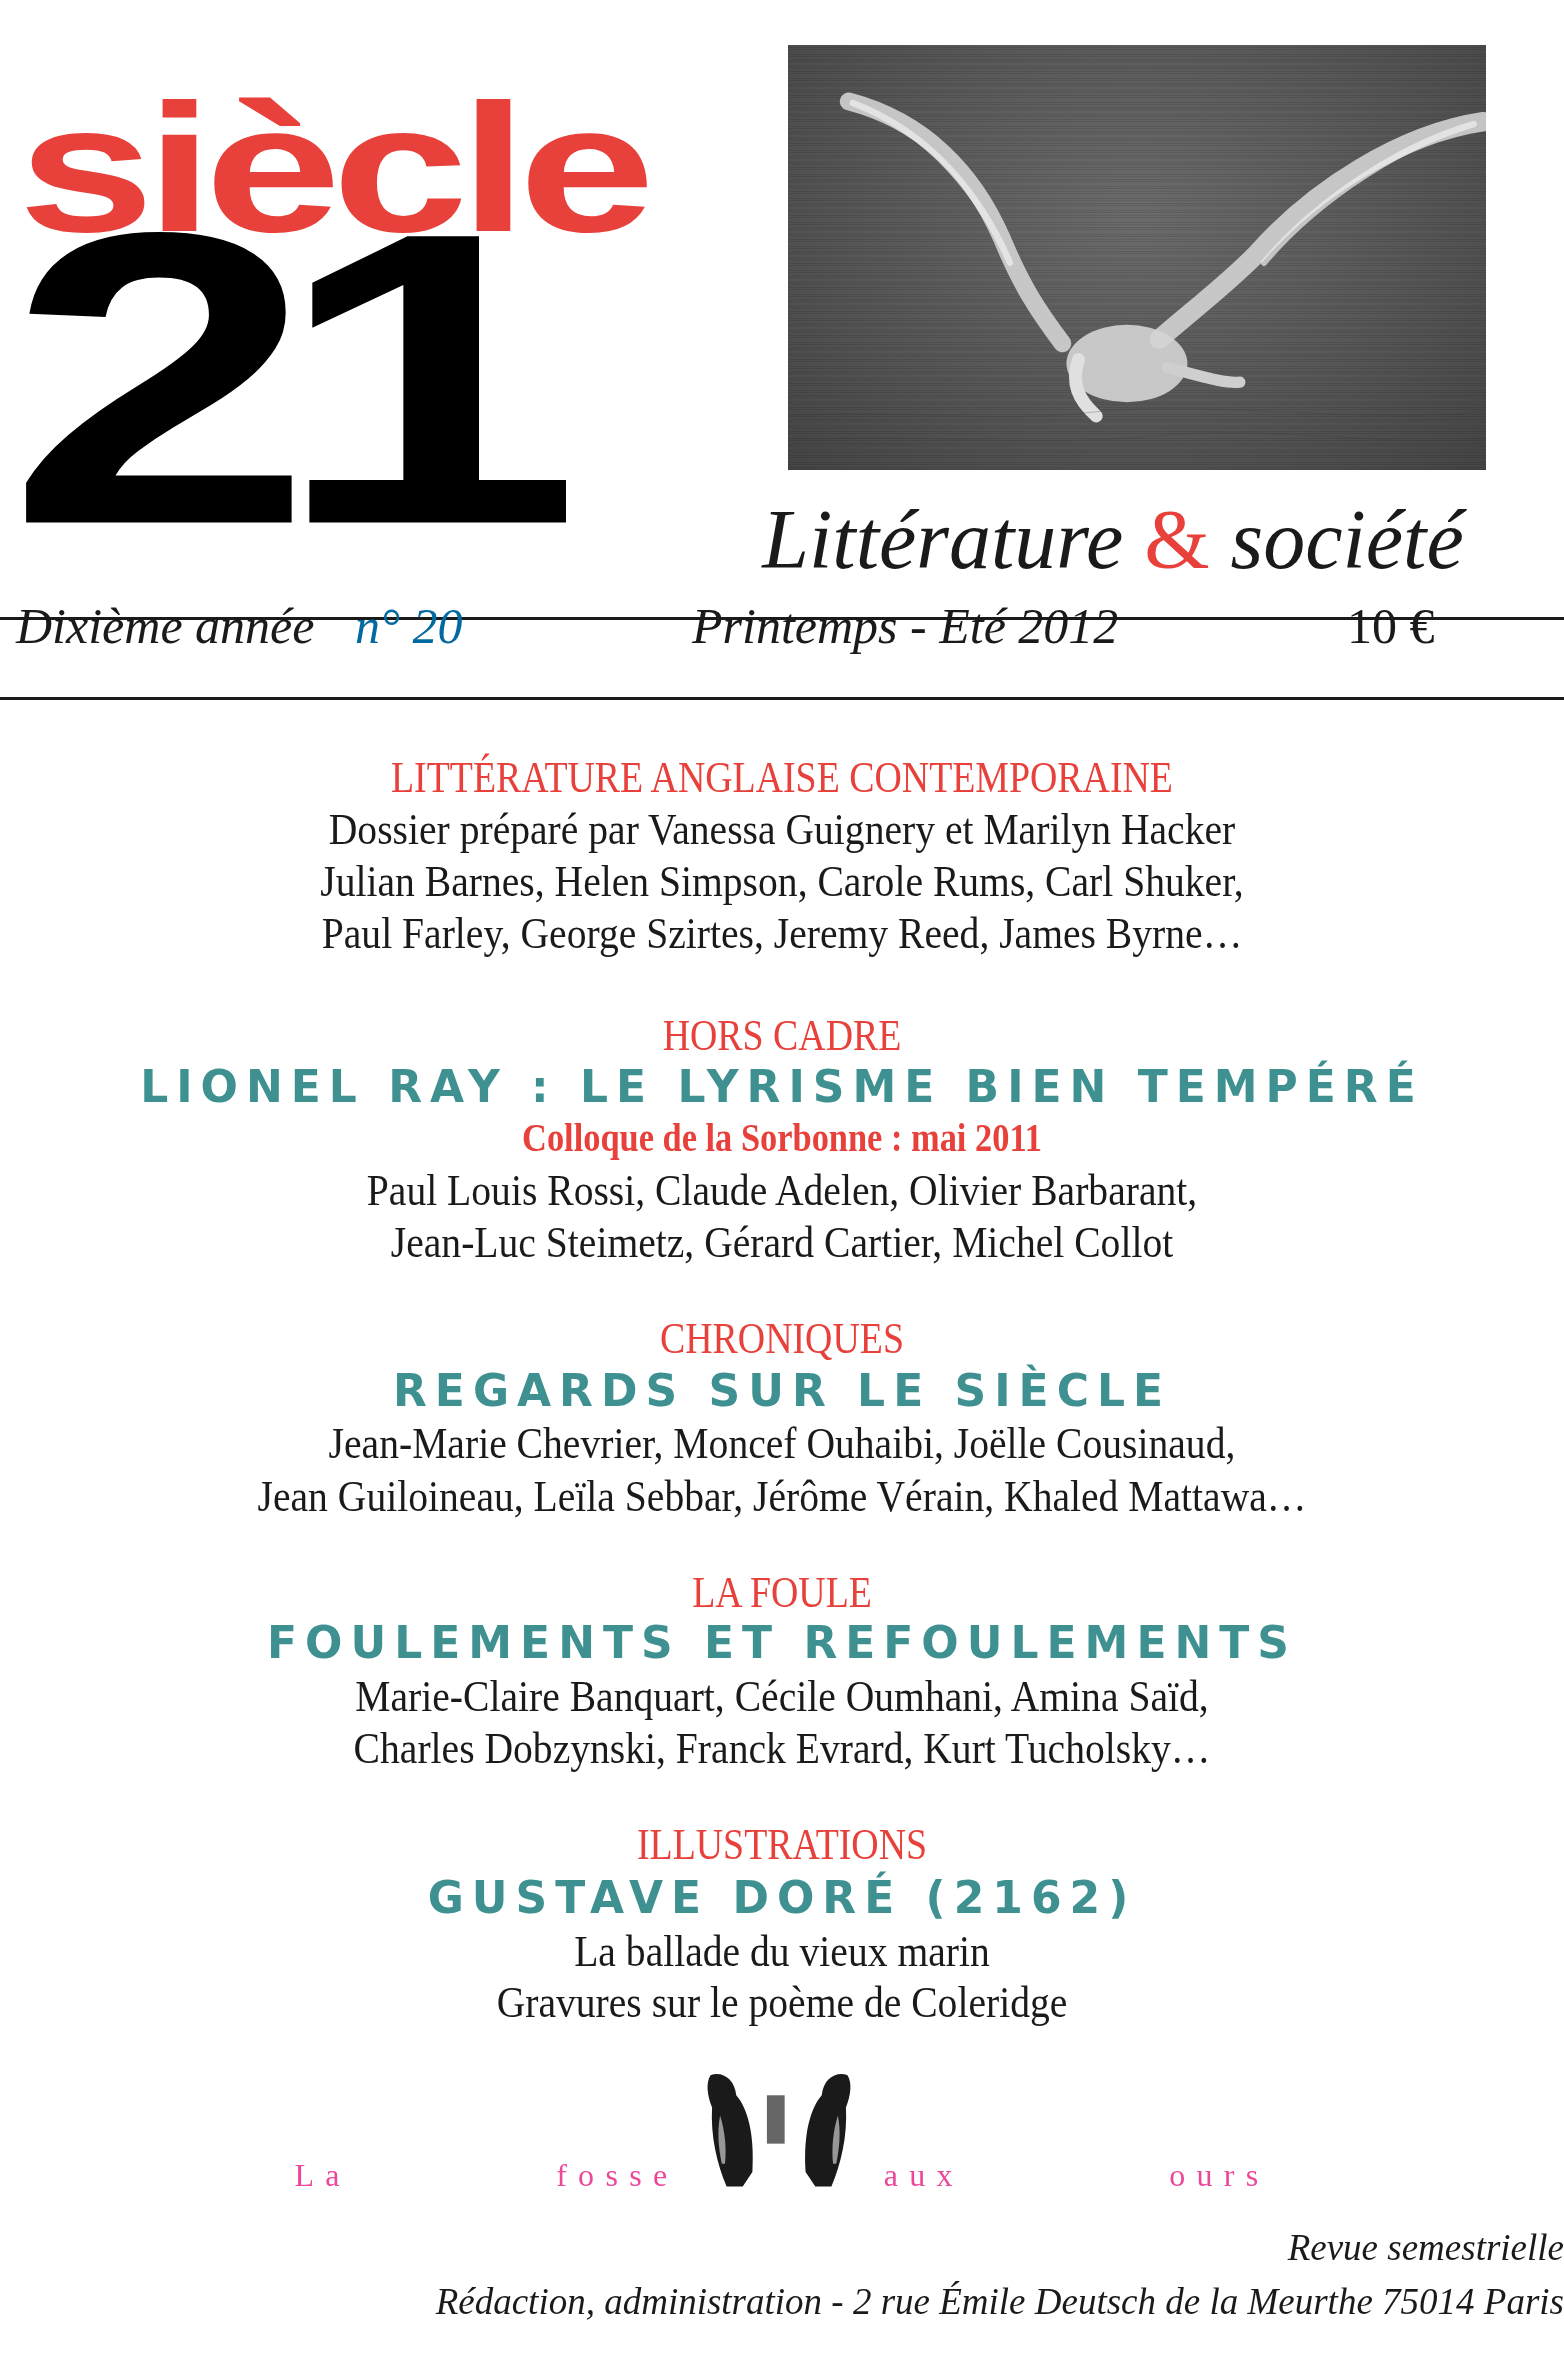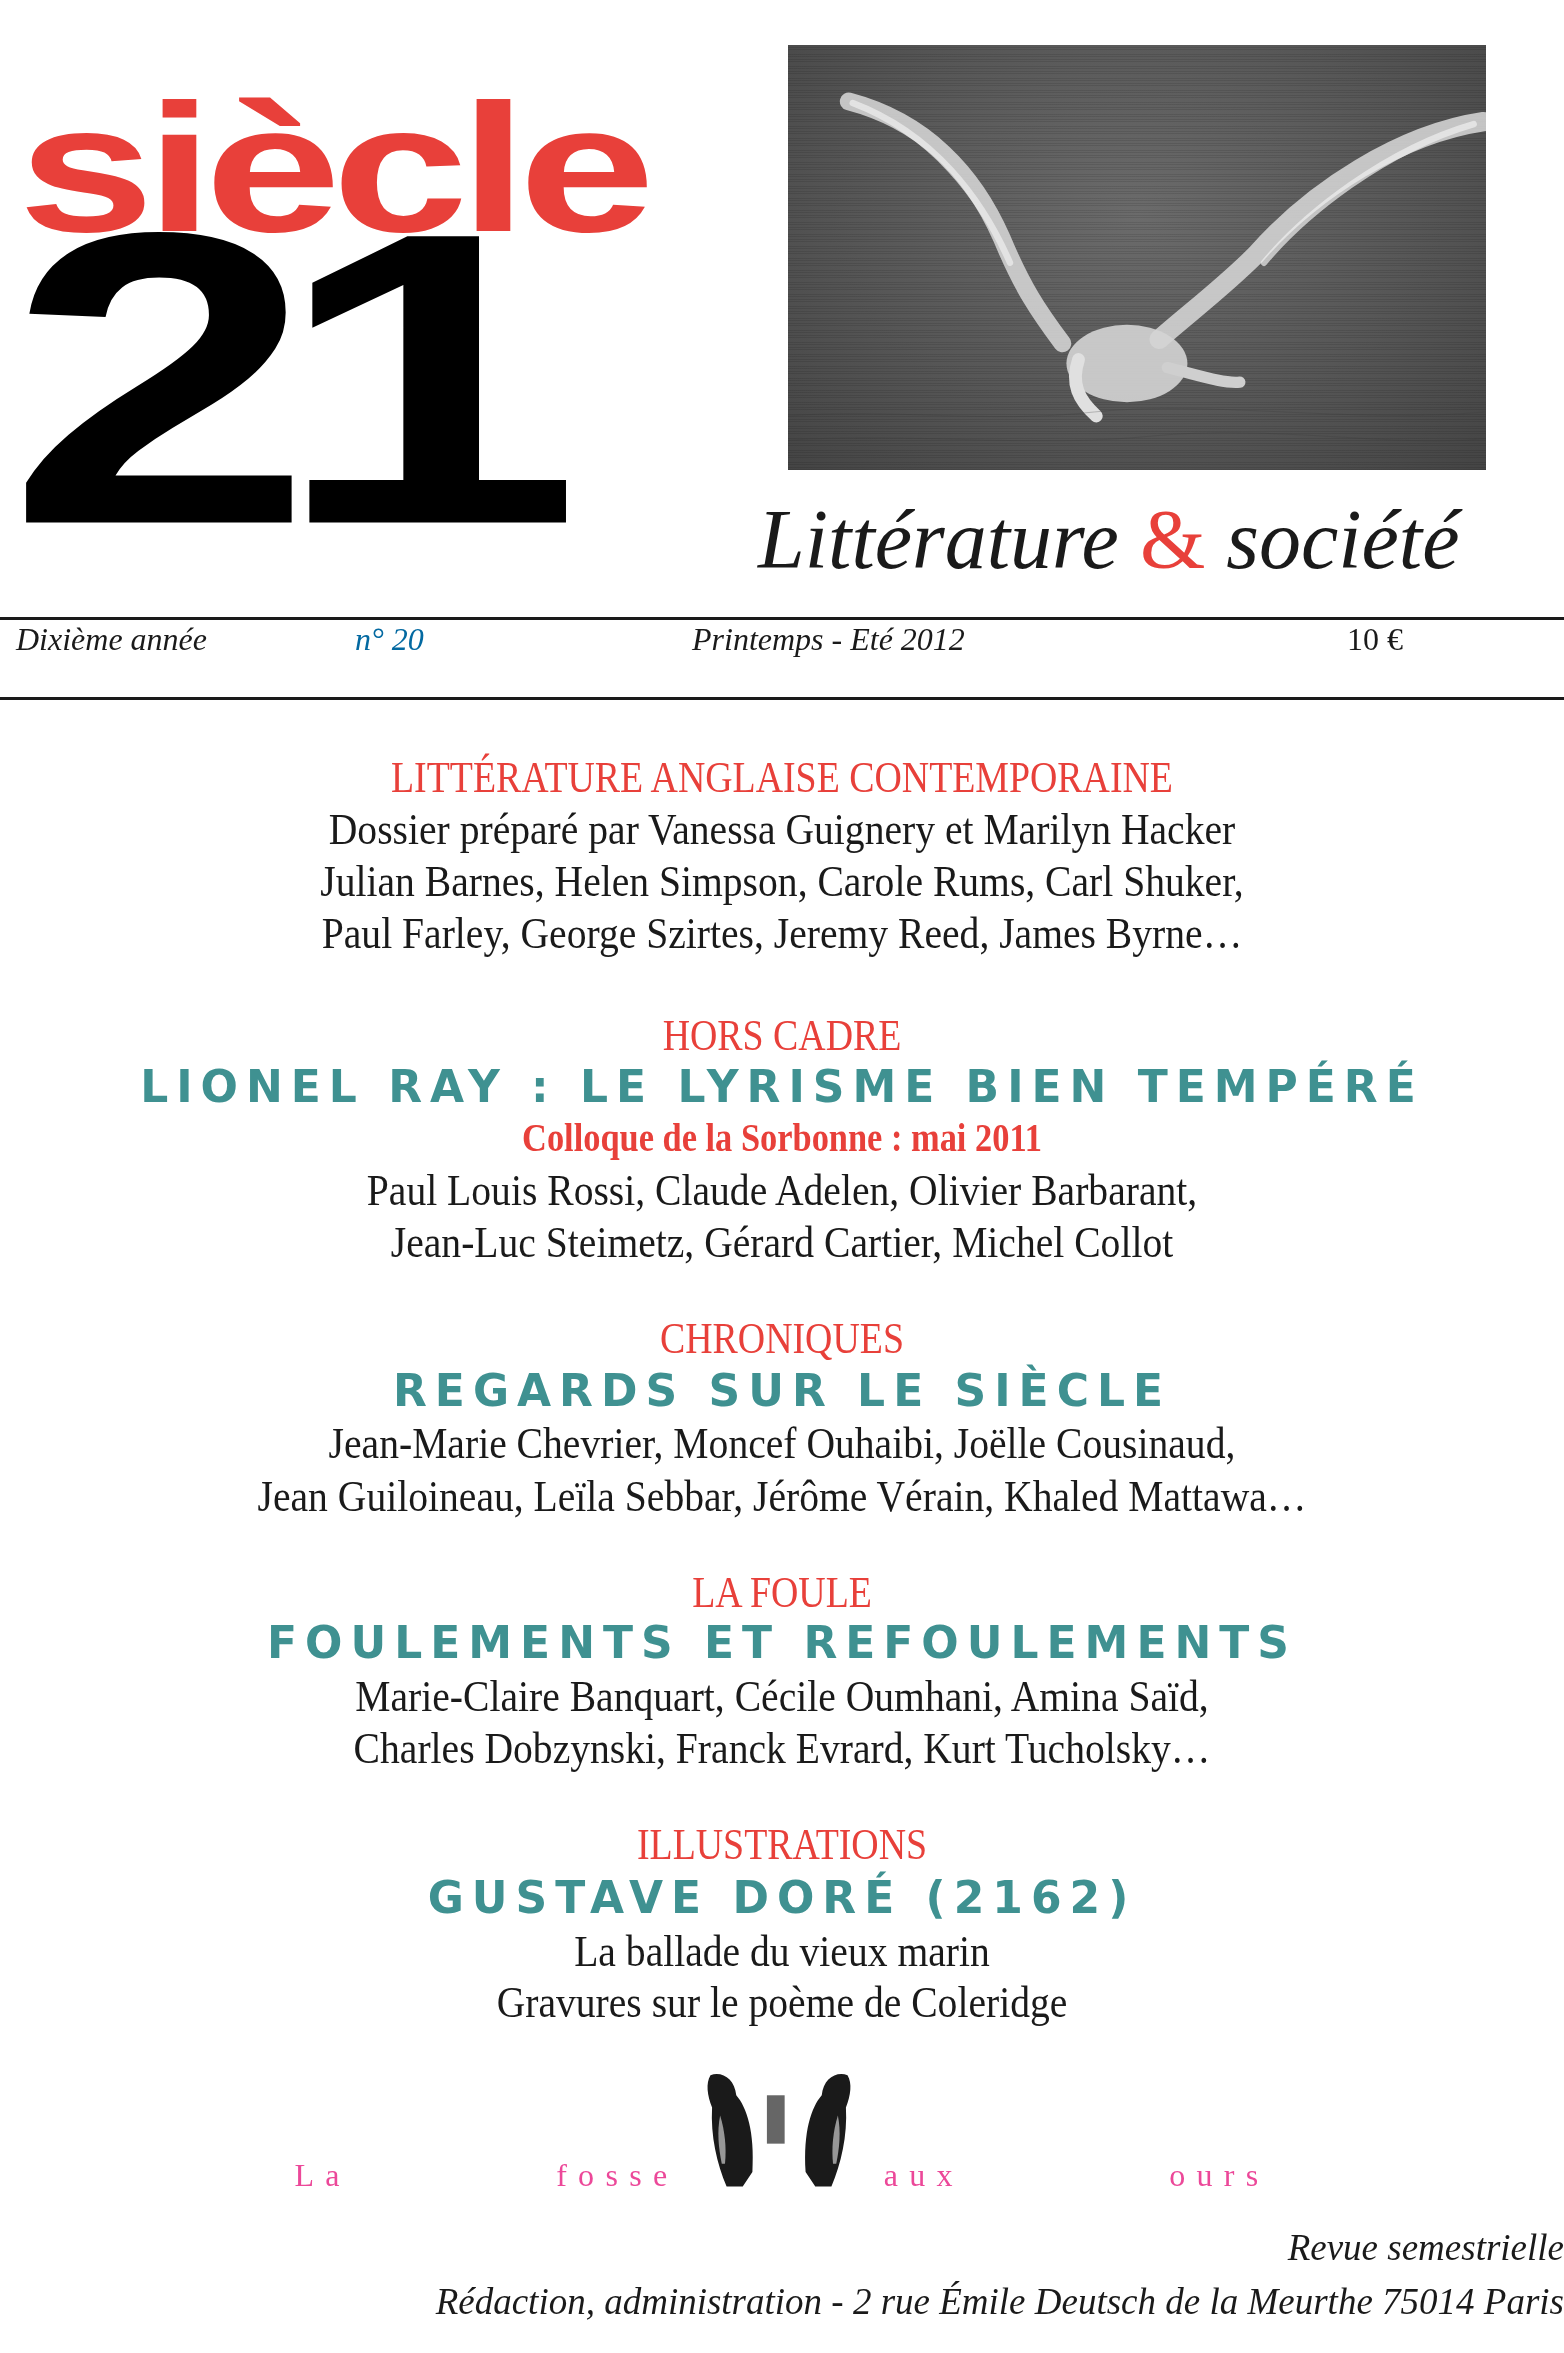--- a/index.html
+++ b/index.html
@@ -13,29 +13,29 @@
   #masthead-21 { left:6.5px; top:171px; font-family:"Liberation Sans","DejaVu Sans",sans-serif;
     font-weight:bold; font-size:452px; line-height:1; letter-spacing:-32px; color:#000;
     transform:scaleX(1.22) scaleY(0.92); transform-origin:left top; }
 
   #cover-illustration { left:788px; top:45px; width:698px; height:425px; overflow:hidden;
     background:
       repeating-linear-gradient(0deg, rgba(0,0,0,0.10) 0 0.8px, transparent 0.8px 2.4px),
       radial-gradient(ellipse at 50% 40%, #6b6b6b 0%, #575757 55%, #444 100%); }
   #cover-illustration svg { width:100%; height:100%; display:block; }
 
-  #subtitle { left:758px; top:494px; width:710px; font-style:italic;
+  #subtitle { left:758px; top:494px; width:710px; text-align:center; font-style:italic;
     font-size:84px; line-height:1.1; color:#1a1a1a; }
   #subtitle .amp { color:#e8403a; font-style:normal; }
 
   .rule { left:0; width:1564px; height:3.2px; background:#1a1a1a; }
   #rule-top { top:617px; }
   #rule-bottom { top:697px; }
 
-  .issue { top:620px; font-size:32px; line-height:1.2; font-style:italic; white-space:nowrap; }
+  .issue { top:596px; font-size:50px; line-height:1.2; font-style:italic; white-space:nowrap; }
   #issue-year { left:16px; }
   #issue-number { left:355px; color:#0369a1; }
   #issue-season { left:692px; }
   #issue-price { left:1347px; font-style:normal; }
   .sec-head { font-size:44px; line-height:1; color:#e8403a; white-space:nowrap;
     transform:scaleX(0.86); }
   .sec-sub { font-family:"DejaVu Sans","Liberation Sans",sans-serif; font-weight:bold;
     font-size:44px; line-height:1; letter-spacing:8px; color:#3f9191; white-space:nowrap; }
   .sec-sub2 { font-size:40px; line-height:1; color:#e8403a; font-weight:bold; white-space:nowrap;
     transform:scaleX(0.86); }

